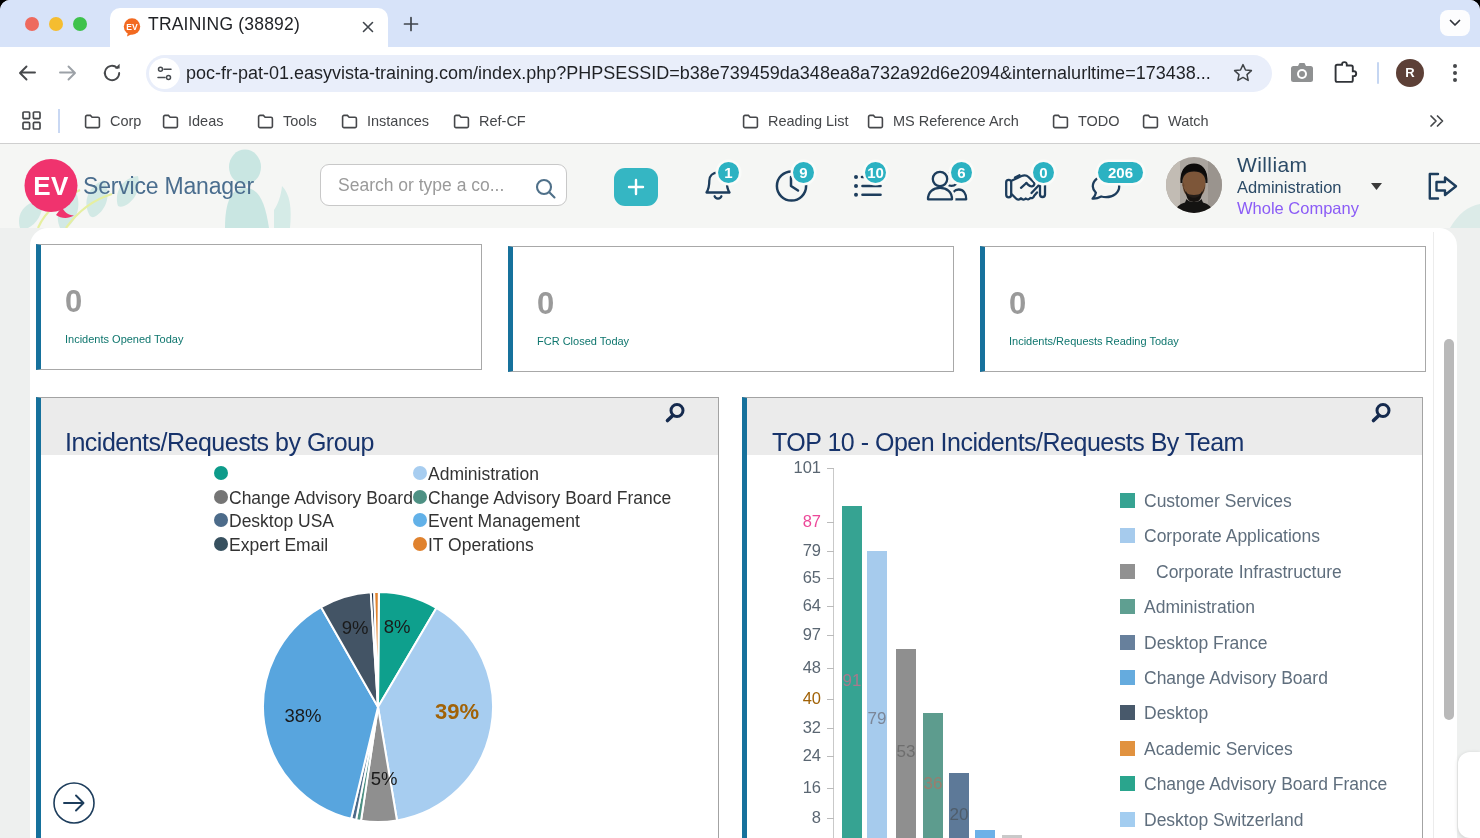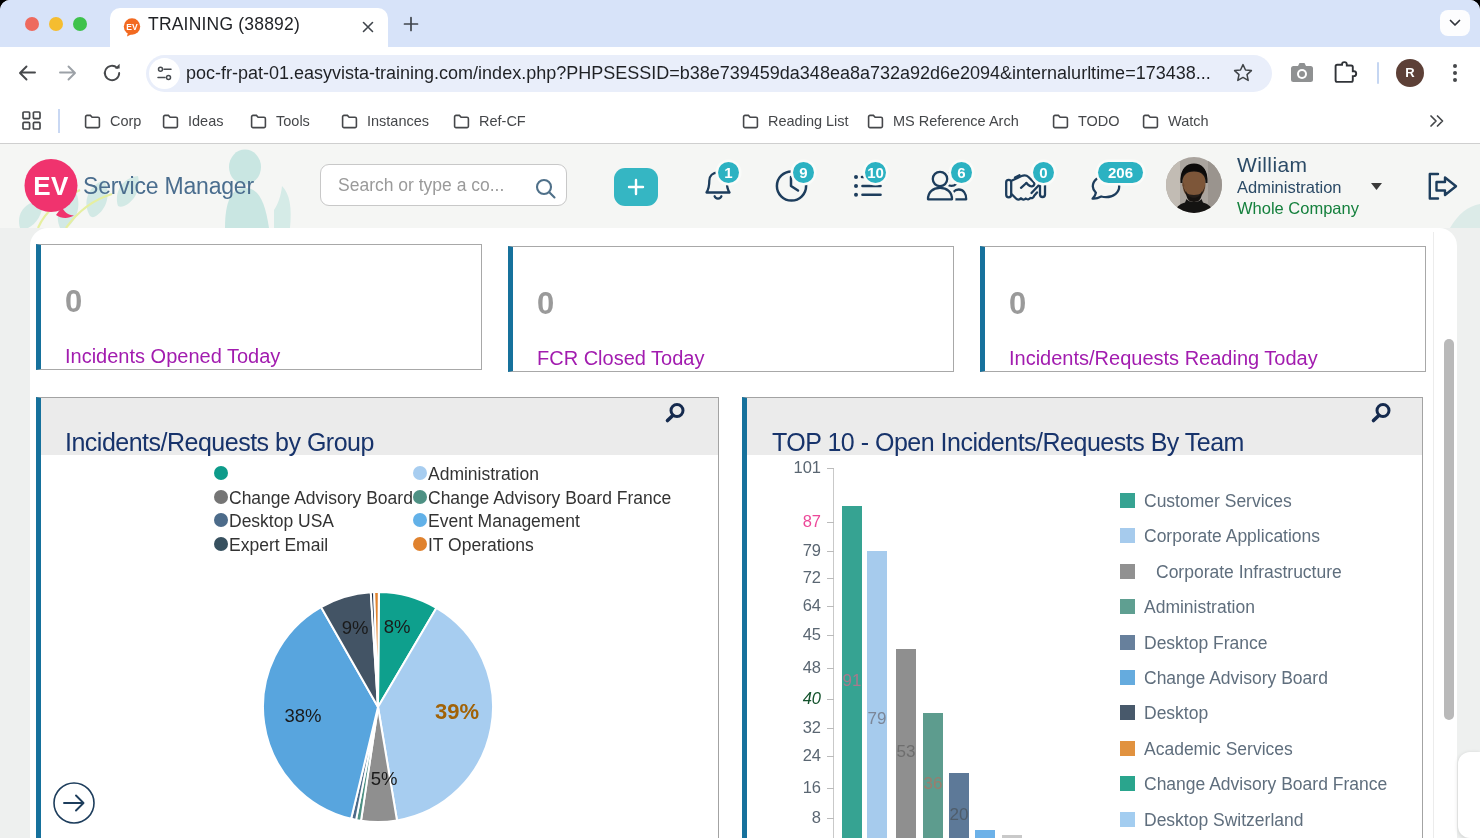--- a/index.html
+++ b/index.html
@@ -5,21 +5,21 @@
   * { margin:0; padding:0; box-sizing:border-box; }
   html,body { width:1480px; height:838px; overflow:hidden; background:#000; }
   body { font-family:"Liberation Sans", sans-serif; position:relative; }
   #win { position:absolute; left:0; top:0; width:1480px; height:838px;
          border-radius:10px 10px 0 0; overflow:hidden; background:#fff; }
   #win > * { position:absolute; }
   .light { position:absolute; top:17px; width:14px; height:14px; border-radius:50%; }
   .statcard { background:#fff; border:1px solid #a8a8a8; border-left:5px solid #16719c; }
   .statcard > div { position:absolute; }
   .statnum { left:24px; top:39px; font-size:31px; font-weight:bold; color:#9a9a9a; }
-  .statlbl { left:24px; top:88px; font-size:20px; color:#a21caf;margin-top:12px; }
+  .statlbl { left:24px; top:88px; font-size:11px; color:#0f766e; }
   .chartpanel { background:#fff; border:1px solid #a3a3a3; border-left:5px solid #16719c; overflow:hidden; }
   .chartpanel > * { position:absolute; }
   .chead { left:0; top:0; width:100%; height:57px; background:#ebebeb; }
   .ctitle { left:24px; top:30px; font-size:25px; color:#17336b; letter-spacing:-0.5px; }
   .bmk { position:absolute; display:flex; align-items:center; gap:9px;
          font-size:14.5px; color:#45474a; white-space:nowrap; top:0; height:100%; }
   .badge { position:absolute; background:#2cb2c2; color:#fff; font-size:15px; font-weight:bold;
            height:21px; min-width:21px; border-radius:10.5px; text-align:center; line-height:21px;
            box-shadow:0 0 0 2.5px #fafbf9; }
   .legrow { position:absolute; font-size:17.5px; color:#333; }
@@ -106,21 +106,21 @@
           <path d="M1.6 2.8 a1.4 1.4 0 0 1 1.4 -1.4 h3.4 l1.7 1.9 h5.9 a1.4 1.4 0 0 1 1.4 1.4 v7.5 a1.4 1.4 0 0 1 -1.4 1.4 h-11 a1.4 1.4 0 0 1 -1.4 -1.4 Z" fill="none" stroke="#45474a" stroke-width="1.6"></path>
         </svg>
         <span>Corp</span>
       </div>
     <div class="bmk" style="left:162px;">
         <svg width="17" height="15" viewBox="0 0 17 15">
           <path d="M1.6 2.8 a1.4 1.4 0 0 1 1.4 -1.4 h3.4 l1.7 1.9 h5.9 a1.4 1.4 0 0 1 1.4 1.4 v7.5 a1.4 1.4 0 0 1 -1.4 1.4 h-11 a1.4 1.4 0 0 1 -1.4 -1.4 Z" fill="none" stroke="#45474a" stroke-width="1.6"></path>
         </svg>
         <span>Ideas</span>
       </div>
-    <div class="bmk" style="left:250px;align-items:center;">
+    <div class="bmk" style="left:257px;align-items:center;">
         <svg width="17" height="15" viewBox="0 0 17 15">
           <path d="M1.6 2.8 a1.4 1.4 0 0 1 1.4 -1.4 h3.4 l1.7 1.9 h5.9 a1.4 1.4 0 0 1 1.4 1.4 v7.5 a1.4 1.4 0 0 1 -1.4 1.4 h-11 a1.4 1.4 0 0 1 -1.4 -1.4 Z" fill="none" stroke="#45474a" stroke-width="1.6"></path>
         </svg>
         <span>Tools</span>
       </div>
     <div class="bmk" style="left:341px;">
         <svg width="17" height="15" viewBox="0 0 17 15">
           <path d="M1.6 2.8 a1.4 1.4 0 0 1 1.4 -1.4 h3.4 l1.7 1.9 h5.9 a1.4 1.4 0 0 1 1.4 1.4 v7.5 a1.4 1.4 0 0 1 -1.4 1.4 h-11 a1.4 1.4 0 0 1 -1.4 -1.4 Z" fill="none" stroke="#45474a" stroke-width="1.6"></path>
         </svg>
         <span>Instances</span>
@@ -273,21 +273,21 @@
         <path d="M14.5 26 C13.5 15 19 7.5 28 7.5 C37 7.5 42.5 15 41.5 26 L39.5 26 C39.8 19 36 14.5 28 14.5 C20 14.5 16.2 19 16.5 26 Z" fill="#131110"></path>
         <path d="M15 21 C15 12 20 6.5 28 6.5 C36 6.5 41 12 41 21 L41 24 C41 17 36 13.5 28 13.5 C20 13.5 15 17 15 24 Z" fill="#0c0a09"></path>
         <path d="M16.5 29 C16 26 17 24.5 18 26.5 C19 28.5 18 31 16.5 29 Z" fill="#6b4930"></path>
         <path d="M17.5 31 c1.5 7 5 10.5 10.5 10.5 c5.5 0 9 -3.5 10.5 -10.5 l0.5 -4 c-1 8 -4.5 11 -11 11 c-6.5 0 -10 -3 -11 -11 Z" fill="#241d19"></path>
         <path d="M20 34 c1 4.5 4 6.8 8 6.8 c4 0 7 -2.3 8 -6.8 c0 8 -3 11 -8 11 c-5 0 -8 -3 -8 -11 Z" fill="#161210"></path>
         <path d="M28 45 c-3.5 0 -6 -1 -7.5 -3 l-1.5 3.5 c-6.5 1.8 -9.5 5.5 -10.5 11.5 l39 0 c-1 -6 -4 -9.7 -10.5 -11.5 l-1.5 -3.5 c-1.5 2 -4 3 -7.5 3 Z" fill="#141312"></path>
       </g>
     </svg>
     <div style="position:absolute;left:1237px;top:9px;font-size:21px;letter-spacing:0.4px;color:#2b4a66;">William</div>
     <div style="position:absolute;left:1237px;top:34px;font-size:16.5px;color:#2b4a66;">Administration</div>
-    <div style="position:absolute;left:1237px;top:55px;font-size:16.5px;color:#15803d;">Whole Company</div>
+    <div style="position:absolute;left:1237px;top:55px;font-size:16.5px;color:#8b5cf6;">Whole Company</div>
     <svg width="11" height="7" viewBox="0 0 11 7" style="position:absolute;left:1371px;top:39px;">
       <path d="M0 0 L11 0 L5.5 7 Z" fill="#3a3a3a"></path>
     </svg>
 
     <svg width="32" height="30" viewBox="0 0 32 30" style="position:absolute;left:1427px;top:28px;">
       <path d="M11 2 H2.8 V26.5 H11" fill="none" stroke="#1d3d5c" stroke-width="2.4" stroke-linecap="round" stroke-linejoin="round"></path>
       <path d="M9.5 10 H18 V5.5 L29 14.2 L18 23 V18.5 H9.5 Z" fill="none" stroke="#f5f6f4" stroke-width="6.5" stroke-linejoin="round"></path>
       <path d="M9.5 10 H18 V5.5 L29 14.2 L18 23 V18.5 H9.5 Z" fill="none" stroke="#1d3d5c" stroke-width="2.4" stroke-linejoin="round"></path>
     </svg>
   </div>
@@ -350,29 +350,29 @@
       <circle cx="14" cy="8.5" r="6" fill="none" stroke="#152a4e" stroke-width="3"></circle>
       <path d="M9.8 13.5 L4.5 18.5" stroke="#152a4e" stroke-width="3.6" stroke-linecap="round"></path>
     </svg>
     <div style="position:absolute;left:86px;top:70px;width:1px;height:372px;background:#c9c9c9;"></div>
     <div style="position:absolute;left:30px;top:60px;width:44px;text-align:right;font-size:16.5px;color:#5a6672;">101</div>
     <div style="position:absolute;left:80px;top:70px;width:7px;height:1px;background:#bbbbbb;"></div>
     <div style="position:absolute;left:30px;top:114px;width:44px;text-align:right;font-size:16.5px;color:#ec4899;">87</div>
     <div style="position:absolute;left:80px;top:124px;width:7px;height:1px;background:#bbbbbb;"></div>
     <div style="position:absolute;left:30px;top:143px;width:44px;text-align:right;font-size:16.5px;color:#5a6672;">79</div>
     <div style="position:absolute;left:80px;top:153px;width:7px;height:1px;background:#bbbbbb;"></div>
-    <div style="position:absolute;left:30px;top:170px;width:44px;text-align:right;font-size:16.5px;color:#5a6672;">72</div>
+    <div style="position:absolute;left:30px;top:170px;width:44px;text-align:right;font-size:16.5px;color:#5a6672;">65</div>
     <div style="position:absolute;left:80px;top:180px;width:7px;height:1px;background:#bbbbbb;"></div>
     <div style="position:absolute;left:30px;top:198px;width:44px;text-align:right;font-size:16.5px;color:#5a6672;">64</div>
     <div style="position:absolute;left:80px;top:208px;width:7px;height:1px;background:#bbbbbb;"></div>
-    <div style="position:absolute;left:30px;top:227px;width:44px;text-align:right;font-size:16.5px;color:#5a6672;">45</div>
+    <div style="position:absolute;left:30px;top:227px;width:44px;text-align:right;font-size:16.5px;color:#5a6672;">97</div>
     <div style="position:absolute;left:80px;top:237px;width:7px;height:1px;background:#bbbbbb;"></div>
     <div style="position:absolute;left:30px;top:260px;width:44px;text-align:right;font-size:16.5px;color:#5a6672;">48</div>
     <div style="position:absolute;left:80px;top:270px;width:7px;height:1px;background:#bbbbbb;"></div>
-    <div style="position:absolute;left:30px;top:291px;width:44px;text-align:right;font-size:16.5px;color:#14532d;font-style:italic;">40</div>
+    <div style="position:absolute;left:30px;top:291px;width:44px;text-align:right;font-size:16.5px;color:#a16207;">40</div>
     <div style="position:absolute;left:80px;top:301px;width:7px;height:1px;background:#bbbbbb;"></div>
     <div style="position:absolute;left:30px;top:320px;width:44px;text-align:right;font-size:16.5px;color:#5a6672;">32</div>
     <div style="position:absolute;left:80px;top:330px;width:7px;height:1px;background:#bbbbbb;"></div>
     <div style="position:absolute;left:30px;top:348px;width:44px;text-align:right;font-size:16.5px;color:#5a6672;">24</div>
     <div style="position:absolute;left:80px;top:358px;width:7px;height:1px;background:#bbbbbb;"></div>
     <div style="position:absolute;left:30px;top:380px;width:44px;text-align:right;font-size:16.5px;color:#5a6672;">16</div>
     <div style="position:absolute;left:80px;top:390px;width:7px;height:1px;background:#bbbbbb;"></div>
     <div style="position:absolute;left:30px;top:410px;width:44px;text-align:right;font-size:16.5px;color:#5a6672;">8</div>
     <div style="position:absolute;left:80px;top:420px;width:7px;height:1px;background:#bbbbbb;"></div>
     <div style="position:absolute;left:95px;top:108px;width:20px;height:333px;background:#36a392;"></div>

